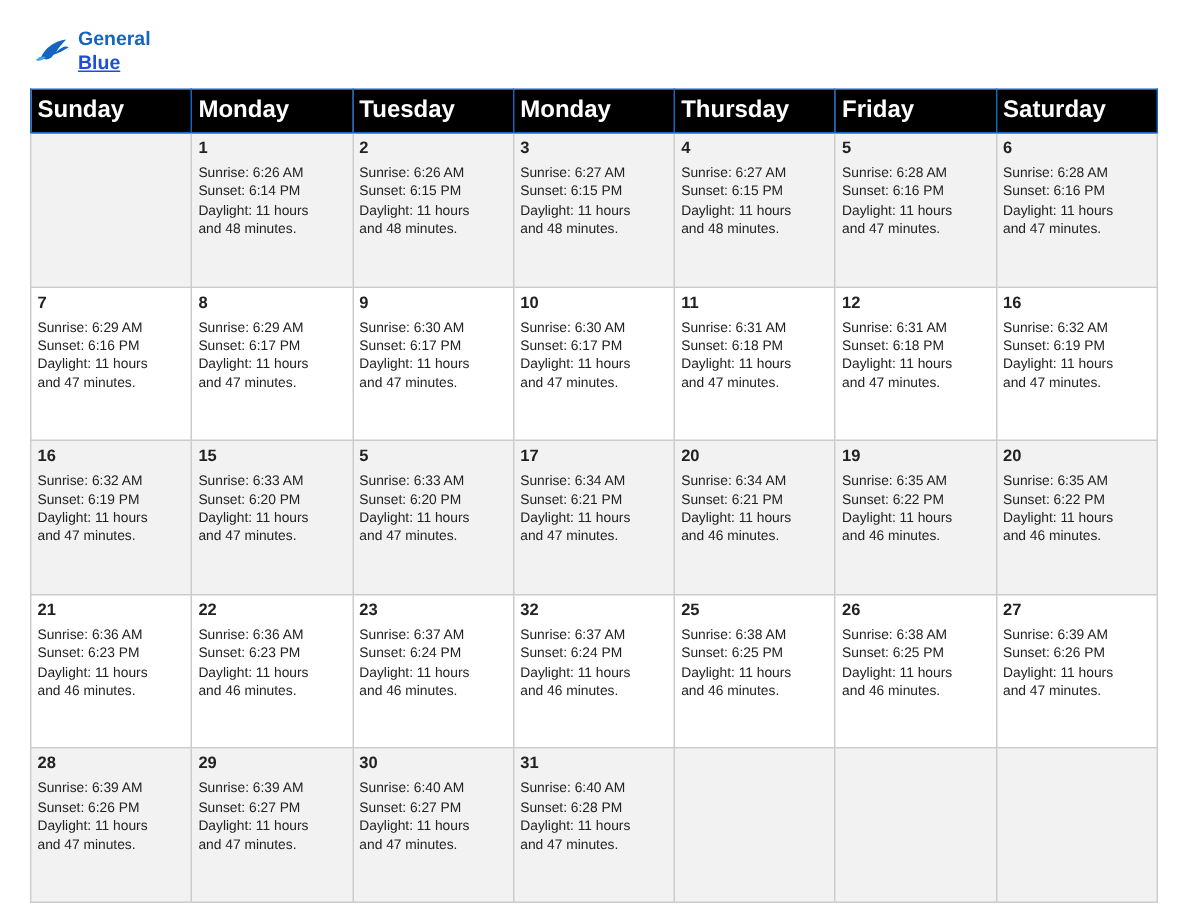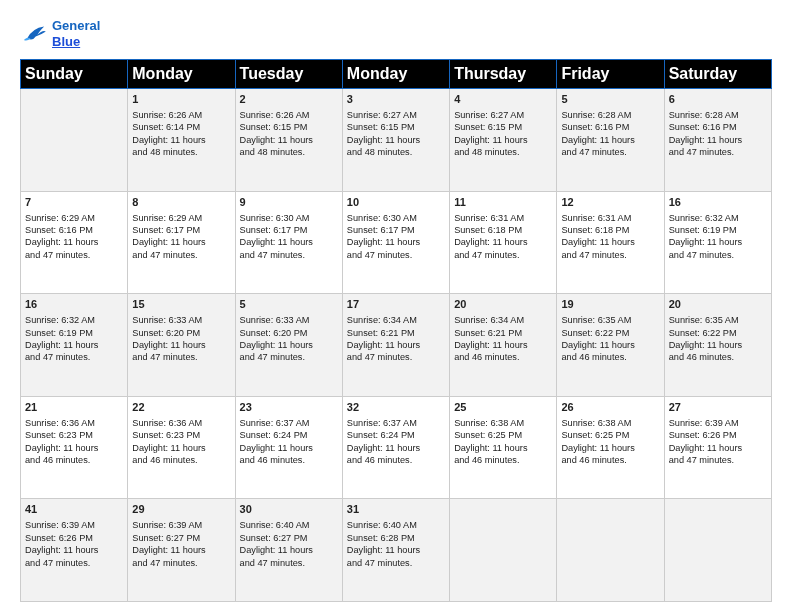--- a/index.html
+++ b/index.html
@@ -325,21 +325,21 @@
           <td>
             <span class="day-num">27</span>
             <div>Sunrise: 6:39 AM</div>
             <div>Sunset: 6:26 PM</div>
             <div>Daylight: 11 hours</div>
             <div>and 47 minutes.</div>
           </td>
         </tr>
         <tr class="row-shaded">
           <td>
-            <span class="day-num">41</span>
+            <span class="day-num">28</span>
             <div>Sunrise: 6:39 AM</div>
             <div>Sunset: 6:26 PM</div>
             <div>Daylight: 11 hours</div>
             <div>and 47 minutes.</div>
           </td>
           <td>
             <span class="day-num">29</span>
             <div>Sunrise: 6:39 AM</div>
             <div>Sunset: 6:27 PM</div>
             <div>Daylight: 11 hours</div>

